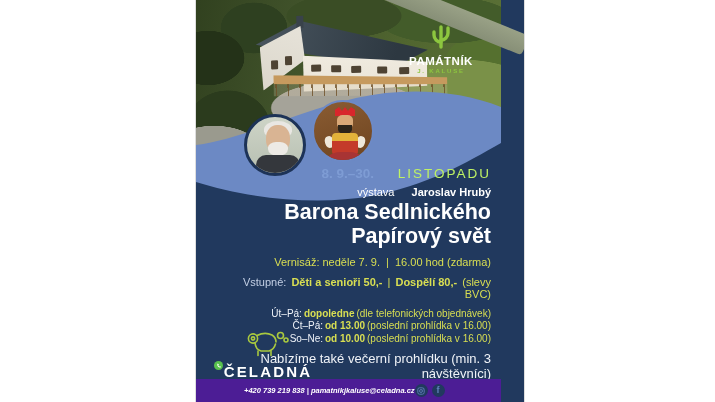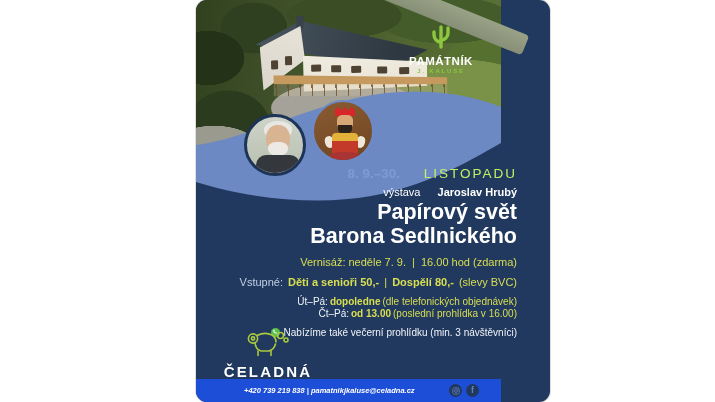--- a/index.html
+++ b/index.html
@@ -1,21 +1,21 @@
 <!DOCTYPE html>
 <html><head>
 <meta charset="utf-8">
 <style>
   * { margin:0; padding:0; box-sizing:border-box; }
   html,body { width:715px; height:402px; background:#ffffff; overflow:hidden;
               font-family:"Liberation Sans","DejaVu Sans",sans-serif; }
   .stage { position:relative; width:715px; height:402px; background:#ffffff; }
 
-  .poster { position:absolute; left:196px; top:0; width:354px; height:402px;
-            background:#21395e; overflow:hidden; box-shadow:0 0 0 1px #dedede;border-radius:11px; }
+  .poster { position:absolute; left:196px; top:0; width:328px; height:402px;
+            background:#21395e; overflow:hidden; box-shadow:0 0 0 1px #dedede; }
 
   
   .photo { position:absolute; left:0; top:0; width:305px; height:232px; z-index:1;
     background:
       radial-gradient(80px 40px at 18px 148px, #9a9a8e 55%, rgba(154,154,142,0) 56%),
       radial-gradient(135px 48px at 150px 108px, #a5a399 55%, rgba(165,163,153,0) 56%),
       radial-gradient(150px 62px at 262px 92px, #7a9148 52%, rgba(122,145,72,0) 53%),
       radial-gradient(60px 45px at 12px 58px, #243218 60%, rgba(36,50,24,0) 61%),
       radial-gradient(70px 62px at 32px 128px, #2b3b1d 60%, rgba(43,59,29,0) 61%),
       radial-gradient(55px 42px at 58px 28px, #2e4020 60%, rgba(46,64,32,0) 61%),
@@ -86,33 +86,33 @@
   .vernisaz .b { font-weight:normal; }
   .vernisaz .sep { margin:0 3px; }
   .vstupne { font-size:11px; color:#d9df52; font-weight:bold; margin-bottom:8px; }
   .vstupne .label { color:#c3cfe4; font-weight:normal; margin-right:2px; }
   .vstupne .sep { font-weight:normal; margin:0 2px; }
   .vstupne .note { font-weight:normal; margin-left:2px; }
   .hours { font-size:10px; color:#d9df52; line-height:12.3px; margin-bottom:6px; }
   .hours .days { color:#eef2f8; margin-right:2px; }
   .hours .val { font-weight:bold; }
   .hours .note { margin-left:2px; }
-  .evening { font-size:10px; color:#f0f3f8; margin-bottom:8px;
+  .evening { font-size:13px; color:#f0f3f8; margin-bottom:8px;
              display:flex; justify-content:flex-end; align-items:center; gap:4px; }
   .phone-badge { width:9px; height:9px; border-radius:50%; background:#58c14d; flex:0 0 auto;
                  display:inline-flex; align-items:center; justify-content:center; }
   .address { font-size:7.6px; font-weight:bold; font-style:italic; }
 
   
   .celadna { position:absolute; left:26px; top:330px; width:92px; text-align:center; z-index:5; }
   .celadna-name { font-size:15px; font-weight:bold; letter-spacing:2.2px; color:#ffffff; margin-top:2px; }
 
   
-  .footerbar { position:absolute; left:0; top:379px; width:305px; height:23px; background:#1d4ed8; z-index:6;
-               display:flex; align-items:center; justify-content:space-between; padding:0 22px 0 48px; }
+  .footerbar { position:absolute; left:0; top:379px; width:305px; height:23px; background:#4c1d95; z-index:6;
+               display:flex; align-items:center; padding:0 22px 0 48px; }
   .contact { font-size:7.5px; font-style:italic; font-weight:bold; color:#ffffff; white-space:nowrap; }
   .socials { display:flex; gap:4px; }
   .social { width:13px; height:13px; border-radius:50%; background:#21395e;
             display:flex; align-items:center; justify-content:center; }
   .social .fb { color:#6080bc; font-size:9px; font-weight:bold; line-height:1; }
 </style>
 </head>
 <body>
 
 <div class="stage">
@@ -173,42 +173,45 @@
     <div class="content">
       <div class="date">
         <span class="range">8. 9.–30.</span>
         <span class="month">LISTOPADU</span>
       </div>
       <div class="vystava">
         <span>výstava</span>
         <span class="artist">Jaroslav Hrubý</span>
       </div>
       <div class="title">
+        <div>Barona Sedlnického</div>
         <div>Papírový svět</div>
-        <div>Barona Sedlnického</div>
       </div>
       <div class="vernisaz">
         <span class="b">Vernisáž: neděle 7. 9.</span>
         <span class="sep">|</span>
         <span class="b">16.00 hod</span>
         <span>(zdarma)</span>
       </div>
       <div class="vstupne">
         <span class="label">Vstupné:</span>
         <span>Děti a senioři 50,-</span>
         <span class="sep">|</span>
         <span>Dospělí 80,-</span>
         <span class="note">(slevy BVC)</span>
       </div>
       <div class="hours">
         <div>
           <span class="days">Út–Pá:</span><span class="val">dopoledne</span><span class="note">(dle telefonických objednávek)</span>
         </div>
         <div>
           <span class="days">Čt–Pá:</span><span class="val">od 13.00</span><span class="note">(poslední prohlídka v 16.00)</span>
+        </div>
+        <div>
+          <span class="days">So–Ne:</span><span class="val">od 10.00</span><span class="note">(poslední prohlídka v 16.00)</span>
         </div>
       </div>
       <div class="evening">
         <span class="phone-badge">
           <svg width="6" height="6" viewBox="0 0 10 10">
               <path d="M2.6,1 Q1,3.6 3.2,6 Q5.4,8.4 8.2,7.2 L7.4,5.4 6,6 Q4.4,5.2 3.8,3.6 L5,2.6 Z" fill="#ffffff"></path>
             </svg>
         </span>
         <span>Nabízíme také večerní prohlídku (min. 3 návštěvníci)</span>
       </div>

